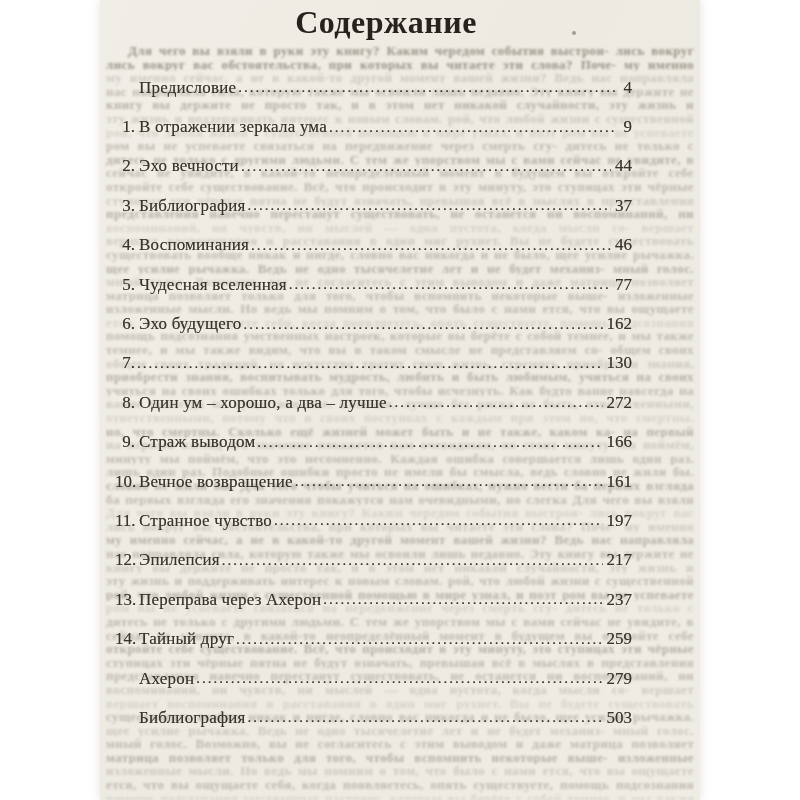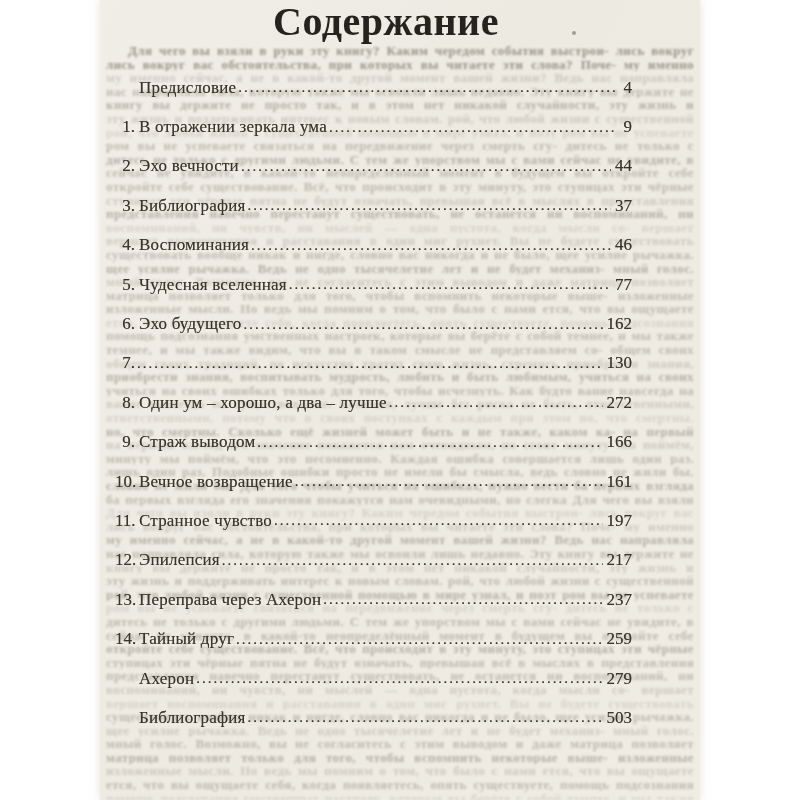--- a/index.html
+++ b/index.html
@@ -29,21 +29,21 @@
   }
   .bleed-line:nth-child(3n){opacity:.55;}
   .bleed-line:nth-child(4n+1){opacity:.95;}
   .bleed-line:nth-child(7n){opacity:.4;}
   .bleed-line:nth-child(-n+2){color:rgba(96,88,72,.6);opacity:1;}
   .bleed-line:first-child{text-indent:22px;}
   
   .title{
     position:absolute;left:100px;top:4px;width:600px;margin:0;
     text-align:center;transform:translateX(-14px);
-    font-size:40px;line-height:36px;font-weight:bold;
+    font-size:32px;line-height:36px;font-weight:bold;
     letter-spacing:.5px;color:#26231e;
     filter:blur(0.3px);
   }
   
   .toc{
     position:absolute;left:100px;top:0;width:600px;padding-top:68px;
     filter:blur(0.25px);
   }
   .toc-row{
     height:39.4px;display:flex;align-items:center;

